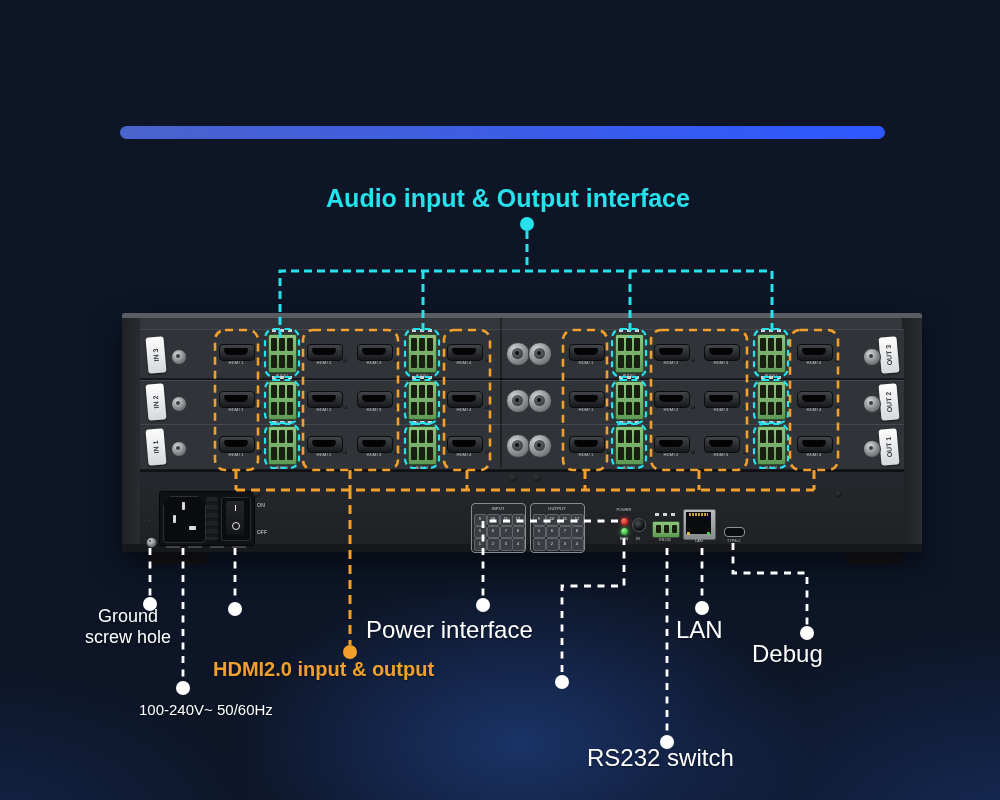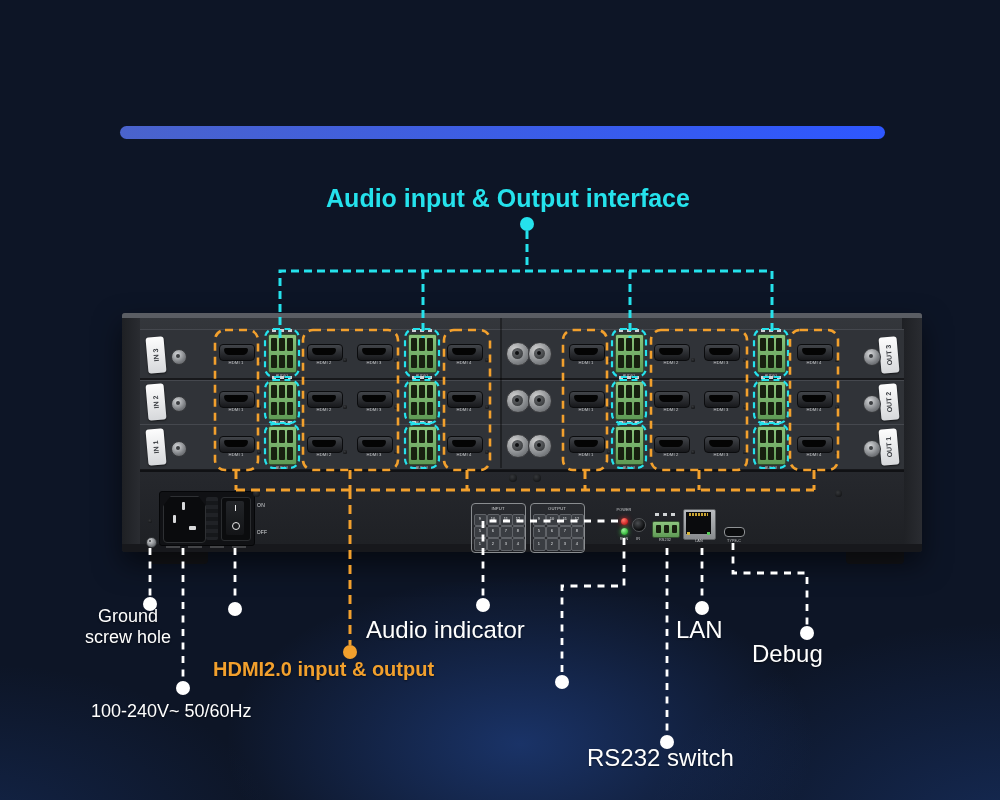--- a/index.html
+++ b/index.html
@@ -22,21 +22,21 @@
     position:absolute;left:120px;top:126px;width:765px;height:13px;border-radius:7px;
     background:linear-gradient(90deg,#4a63cc,#2e57ff);
   }
   .subtitle{
     position:absolute;left:0;right:0;top:184px;text-align:center;
     font-size:25px;font-weight:600;color:#25e2ec;transform:translateX(8px);
   }
   .cap{position:absolute;color:#ffffff;font-size:24px;white-space:nowrap;text-shadow:0 1px 2px rgba(0,0,0,.5);}
   .cap.small{font-size:18px;line-height:21px;text-align:center;}
   .cap.orange{color:#f2a02d;font-size:20px;font-weight:700;}
-  .cap.volt{font-size:18px;}
+  .cap.volt{font-size:15px;margin-left:48px;}
   
   .t{
     position:absolute;font-size:10px;color:#c7c9cb;white-space:nowrap;z-index:6;
     transform:translate(-50%,-50%) scale(var(--s,1));letter-spacing:.3px;
   }
   .chassis{
     position:absolute;left:122px;top:313px;width:800px;height:239px;border-radius:3px;
     background:linear-gradient(#34373c,#27292d 55%,#1f2125);
     box-shadow:0 12px 28px rgba(0,0,0,.55);
   }
@@ -508,20 +508,20 @@
       <circle cx="702" cy="608" r="7" fill="#ffffff"></circle>
       <circle cx="807" cy="633" r="7" fill="#ffffff"></circle>
       <circle cx="667" cy="742" r="7" fill="#ffffff"></circle>
     </svg>
 
   <div class="layer caplayer">
     <div class="cap small" style="left:72px;top:606px;width:112px">
       <span>Ground</span><br>
       <span>screw hole</span>
     </div>
-    <div class="cap" style="left:366px;top:616px">Audio indicator</div>
+    <div class="cap" style="left:366px;top:616px">Power interface</div>
     <div class="cap orange" style="left:213px;top:658px">HDMI2.0 input &amp; output</div>
     <div class="cap volt" style="left:91px;top:701px">100-240V~ 50/60Hz</div>
     <div class="cap" style="left:676px;top:616px">LAN</div>
     <div class="cap" style="left:752px;top:640px">Debug</div>
     <div class="cap" style="left:587px;top:744px">RS232 switch</div>
   </div>
 </div>
 
 </body></html>

